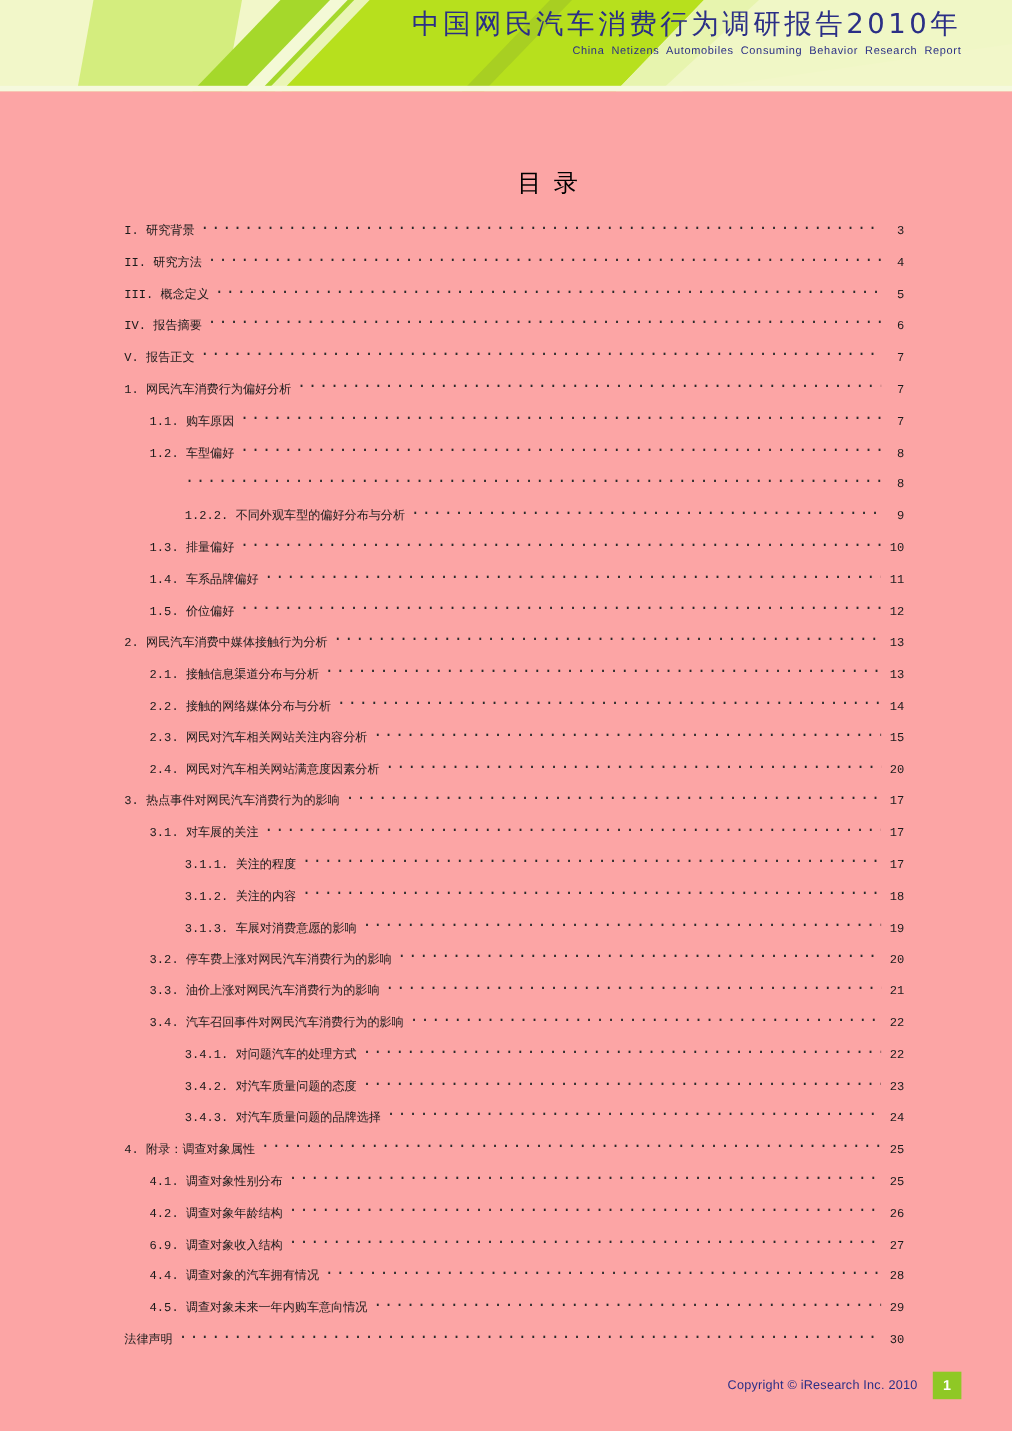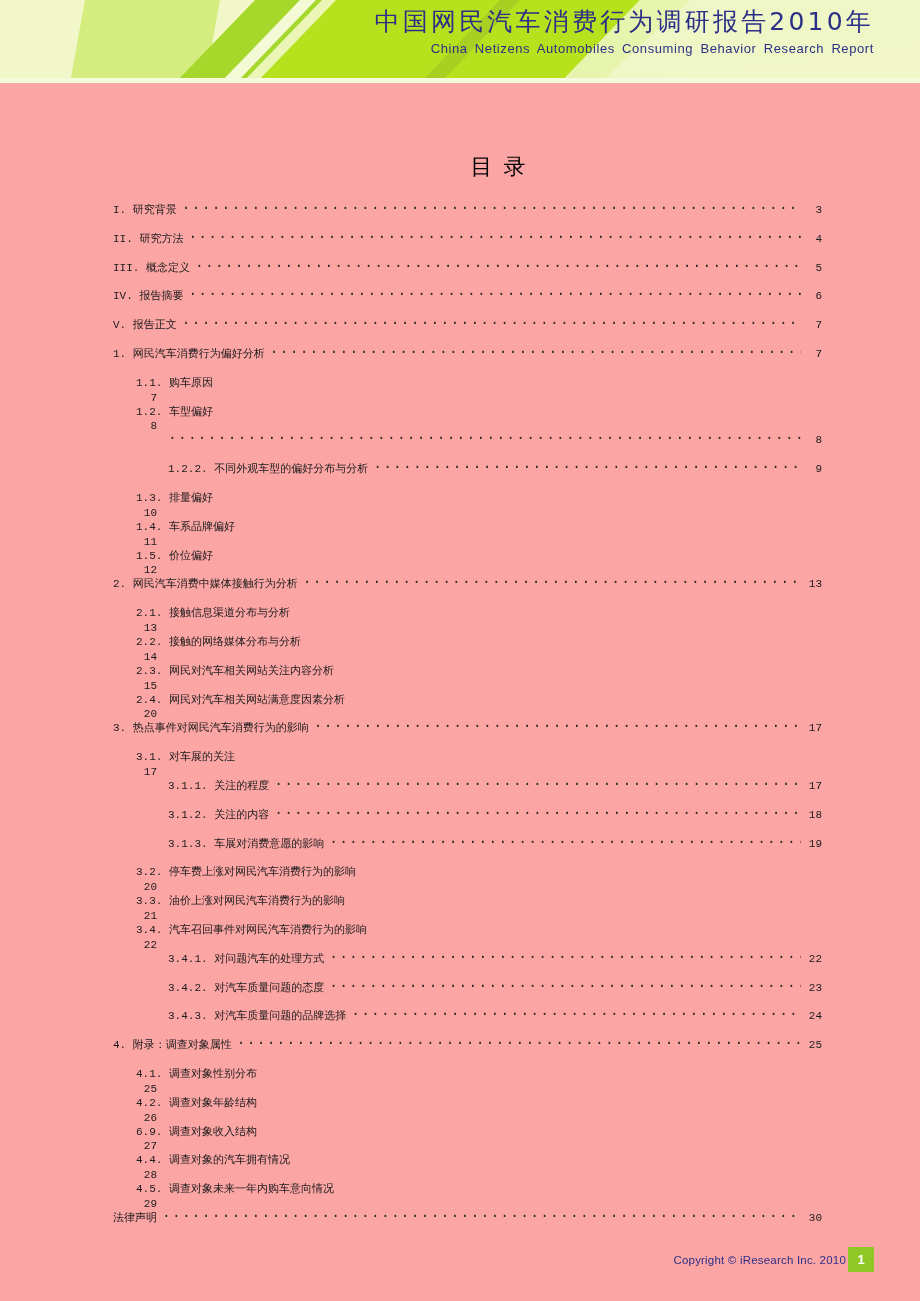--- a/index.html
+++ b/index.html
@@ -47,21 +47,21 @@
     font-family: "DejaVu Sans", "Liberation Sans", sans-serif;
     font-size: 25px;
     letter-spacing: 3.2px;
     color: #2b2f86;
     white-space: nowrap;
     font-weight: 400;
   }
   .header-title-en {
     margin-top: 8px;
     font-family: "Liberation Sans", "DejaVu Sans", sans-serif;
-    font-size: 13px;
+    font-size: 10px;
     letter-spacing: 0.6px;
     word-spacing: 3px;
     color: #2b2f86;
     white-space: nowrap;
   }
 
   
   .toc-title {
     position: absolute;
     left: 0;
@@ -114,31 +114,31 @@
     white-space: nowrap;
   }
   .toc-row .pageno {
     flex: 0 0 auto;
     padding-left: 2px;
     text-align: right;
     min-width: 19px;
   }
 
   .lvl0 { padding-left: 113px; }
-  .lvl1 { padding-left: 136px; flex-direction: column; }
+  .lvl1 { padding-left: 136px; }
   .lvl2 { padding-left: 168px; }
 
   
   .footer {
     position: absolute;
     right: 46px;
     bottom: 29px;
     display: flex;
     align-items: center;
-    gap: 2px;
+    gap: 14px;
   }
   .copyright {
     font-family: "Liberation Sans", "DejaVu Sans", sans-serif;
     font-size: 11.5px;
     color: #2b2f86;
     letter-spacing: 0.2px;
     white-space: nowrap;
   }
   .page-badge {
     width: 26px;

